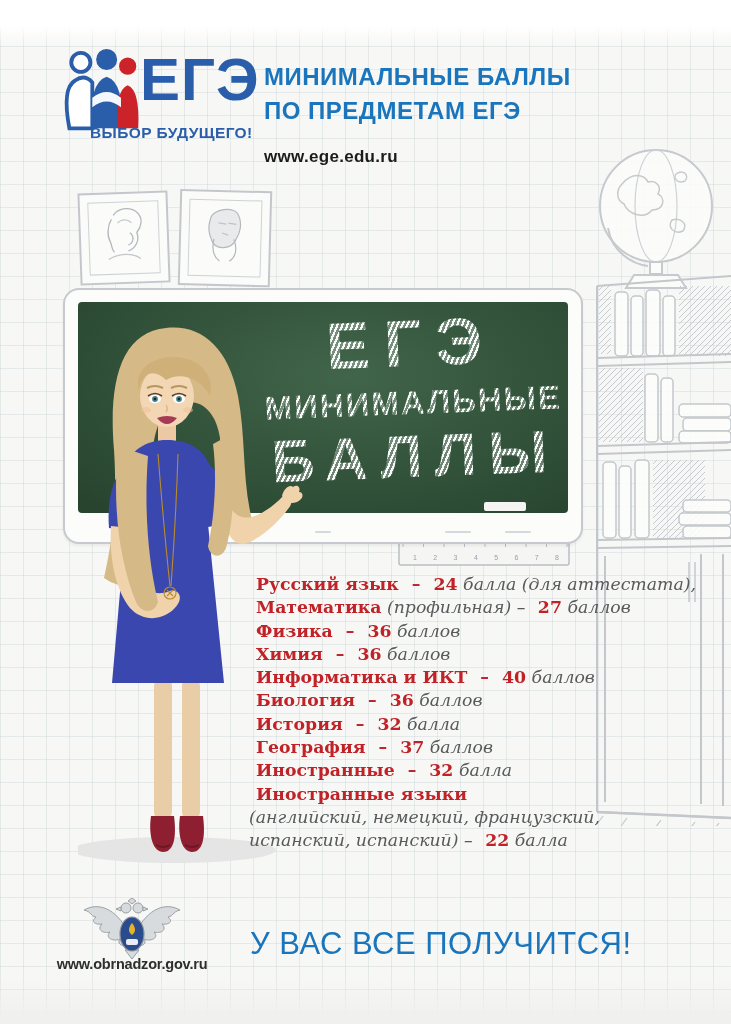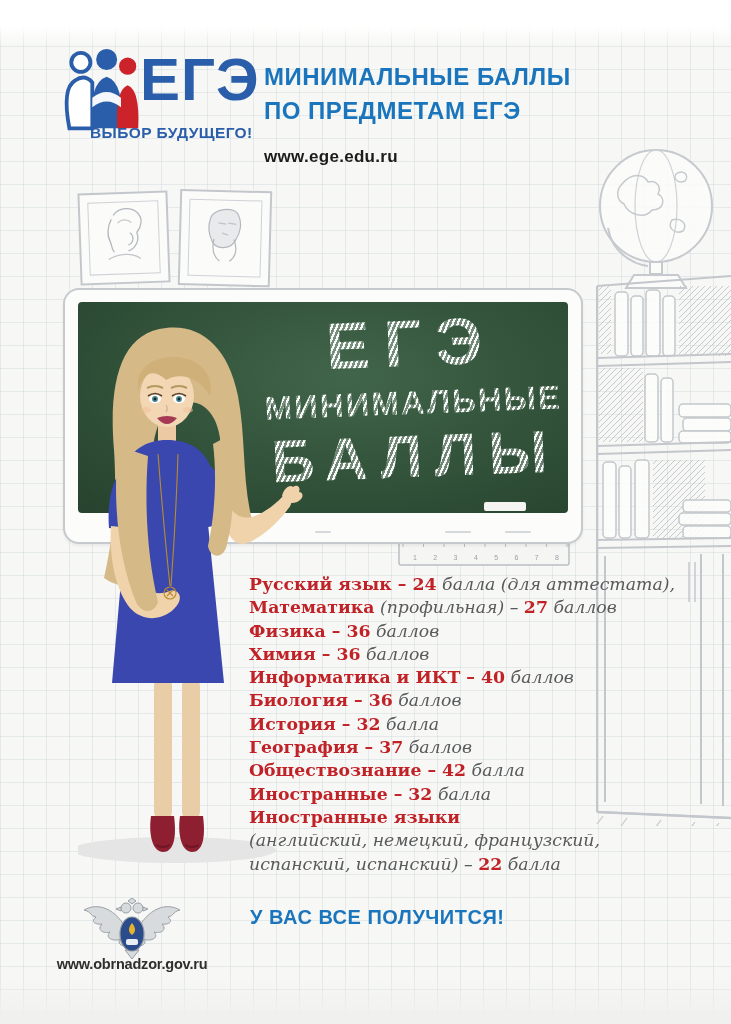--- a/index.html
+++ b/index.html
@@ -63,28 +63,28 @@
   .chalk-l2{font-size:33px;letter-spacing:2px;padding:4px 0;}
   .chalk-l3{font-size:60px;letter-spacing:12px;padding:4px 0;}
 
   
   .teacher{position:absolute;left:78px;top:318px;}
 
   
   .scores{position:absolute;left:249px;top:573px;width:352px;
     font-family:"DejaVu Serif", serif;font-size:17.3px;line-height:23.3px;}
   .score-line{white-space:nowrap;}
-  .seg-strong{color:var(--accent_red);font-weight:bold;}
+  .seg-strong{color:var(--accent_red);font-weight:bold;margin-left:7px;}
   .seg-plain{color:var(--text_gray);font-style:italic;}
 
   
   .emblem{position:absolute;left:82px;top:898px;}
   .agency-url{position:absolute;left:32px;top:956px;width:200px;text-align:center;
     font-size:14.5px;font-weight:bold;color:#2e2e2e;letter-spacing:-0.2px;}
-  .slogan{position:absolute;left:250px;top:906px;font-size:20px;font-weight:bold;
+  .slogan{position:absolute;left:250px;top:926px;font-size:31px;font-weight:normal;
     color:var(--accent_blue);letter-spacing:.5px;white-space:nowrap;}
 </style>
 </head>
 <body>
 
 <div class="poster">
 
   <svg class="sketch sk-frames" width="204" height="114" viewBox="0 0 204 114">
     <g stroke="#c3c7cc" fill="#fbfbfa" stroke-width="2" transform="rotate(-2 50 55)">
       <rect x="8" y="10" width="88" height="90"></rect>
@@ -309,21 +309,20 @@
 
   <div class="scores">
       <div class="score-line"><span class="seg-strong">Русский язык</span><span class="seg-strong"> – </span><span class="seg-strong">24</span><span class="seg-plain"> балла (для аттестата),</span></div>
       <div class="score-line"><span class="seg-strong">Математика</span><span class="seg-plain"> (профильная) – </span><span class="seg-strong">27</span><span class="seg-plain"> баллов</span></div>
       <div class="score-line"><span class="seg-strong">Физика</span><span class="seg-strong"> – </span><span class="seg-strong">36</span><span class="seg-plain"> баллов</span></div>
       <div class="score-line"><span class="seg-strong">Химия</span><span class="seg-strong"> – </span><span class="seg-strong">36</span><span class="seg-plain"> баллов</span></div>
       <div class="score-line"><span class="seg-strong">Информатика и ИКТ</span><span class="seg-strong"> – </span><span class="seg-strong">40</span><span class="seg-plain"> баллов</span></div>
       <div class="score-line"><span class="seg-strong">Биология</span><span class="seg-strong"> – </span><span class="seg-strong">36</span><span class="seg-plain"> баллов</span></div>
       <div class="score-line"><span class="seg-strong">История</span><span class="seg-strong"> – </span><span class="seg-strong">32</span><span class="seg-plain"> балла</span></div>
       <div class="score-line"><span class="seg-strong">География</span><span class="seg-strong"> – </span><span class="seg-strong">37</span><span class="seg-plain"> баллов</span></div>
-      <div class="score-line"><span class="seg-strong">Обществознание</span><span class="seg-strong"> – </span><span class="seg-strong">42</span><span class="seg-plain"> балла</span></div>
       <div class="score-line"><span class="seg-strong">Иностранные</span><span class="seg-strong"> – </span><span class="seg-strong">32</span><span class="seg-plain"> балла</span></div>
       <div class="score-line"><span class="seg-strong">Иностранные языки</span></div>
       <div class="score-line"><span class="seg-plain">(английский, немецкий, французский,</span></div>
       <div class="score-line"><span class="seg-plain">испанский, испанский) – </span><span class="seg-strong">22</span><span class="seg-plain"> балла</span></div>
     </div>
 
   <svg class="emblem" width="100" height="62" viewBox="0 0 100 62">
     <g fill="#d8dbde" stroke="#999fa6" stroke-width="1">
       <path d="M46,34 C34,10 16,4 2,12 C10,14 8,18 14,19 C8,24 14,27 20,26 C14,32 22,36 28,34 C22,40 32,44 38,41 C34,46 42,50 46,46 Z"></path>
       <path d="M54,34 C66,10 84,4 98,12 C90,14 92,18 86,19 C92,24 86,27 80,26 C86,32 78,36 72,34 C78,40 68,44 62,41 C66,46 58,50 54,46 Z"></path>

